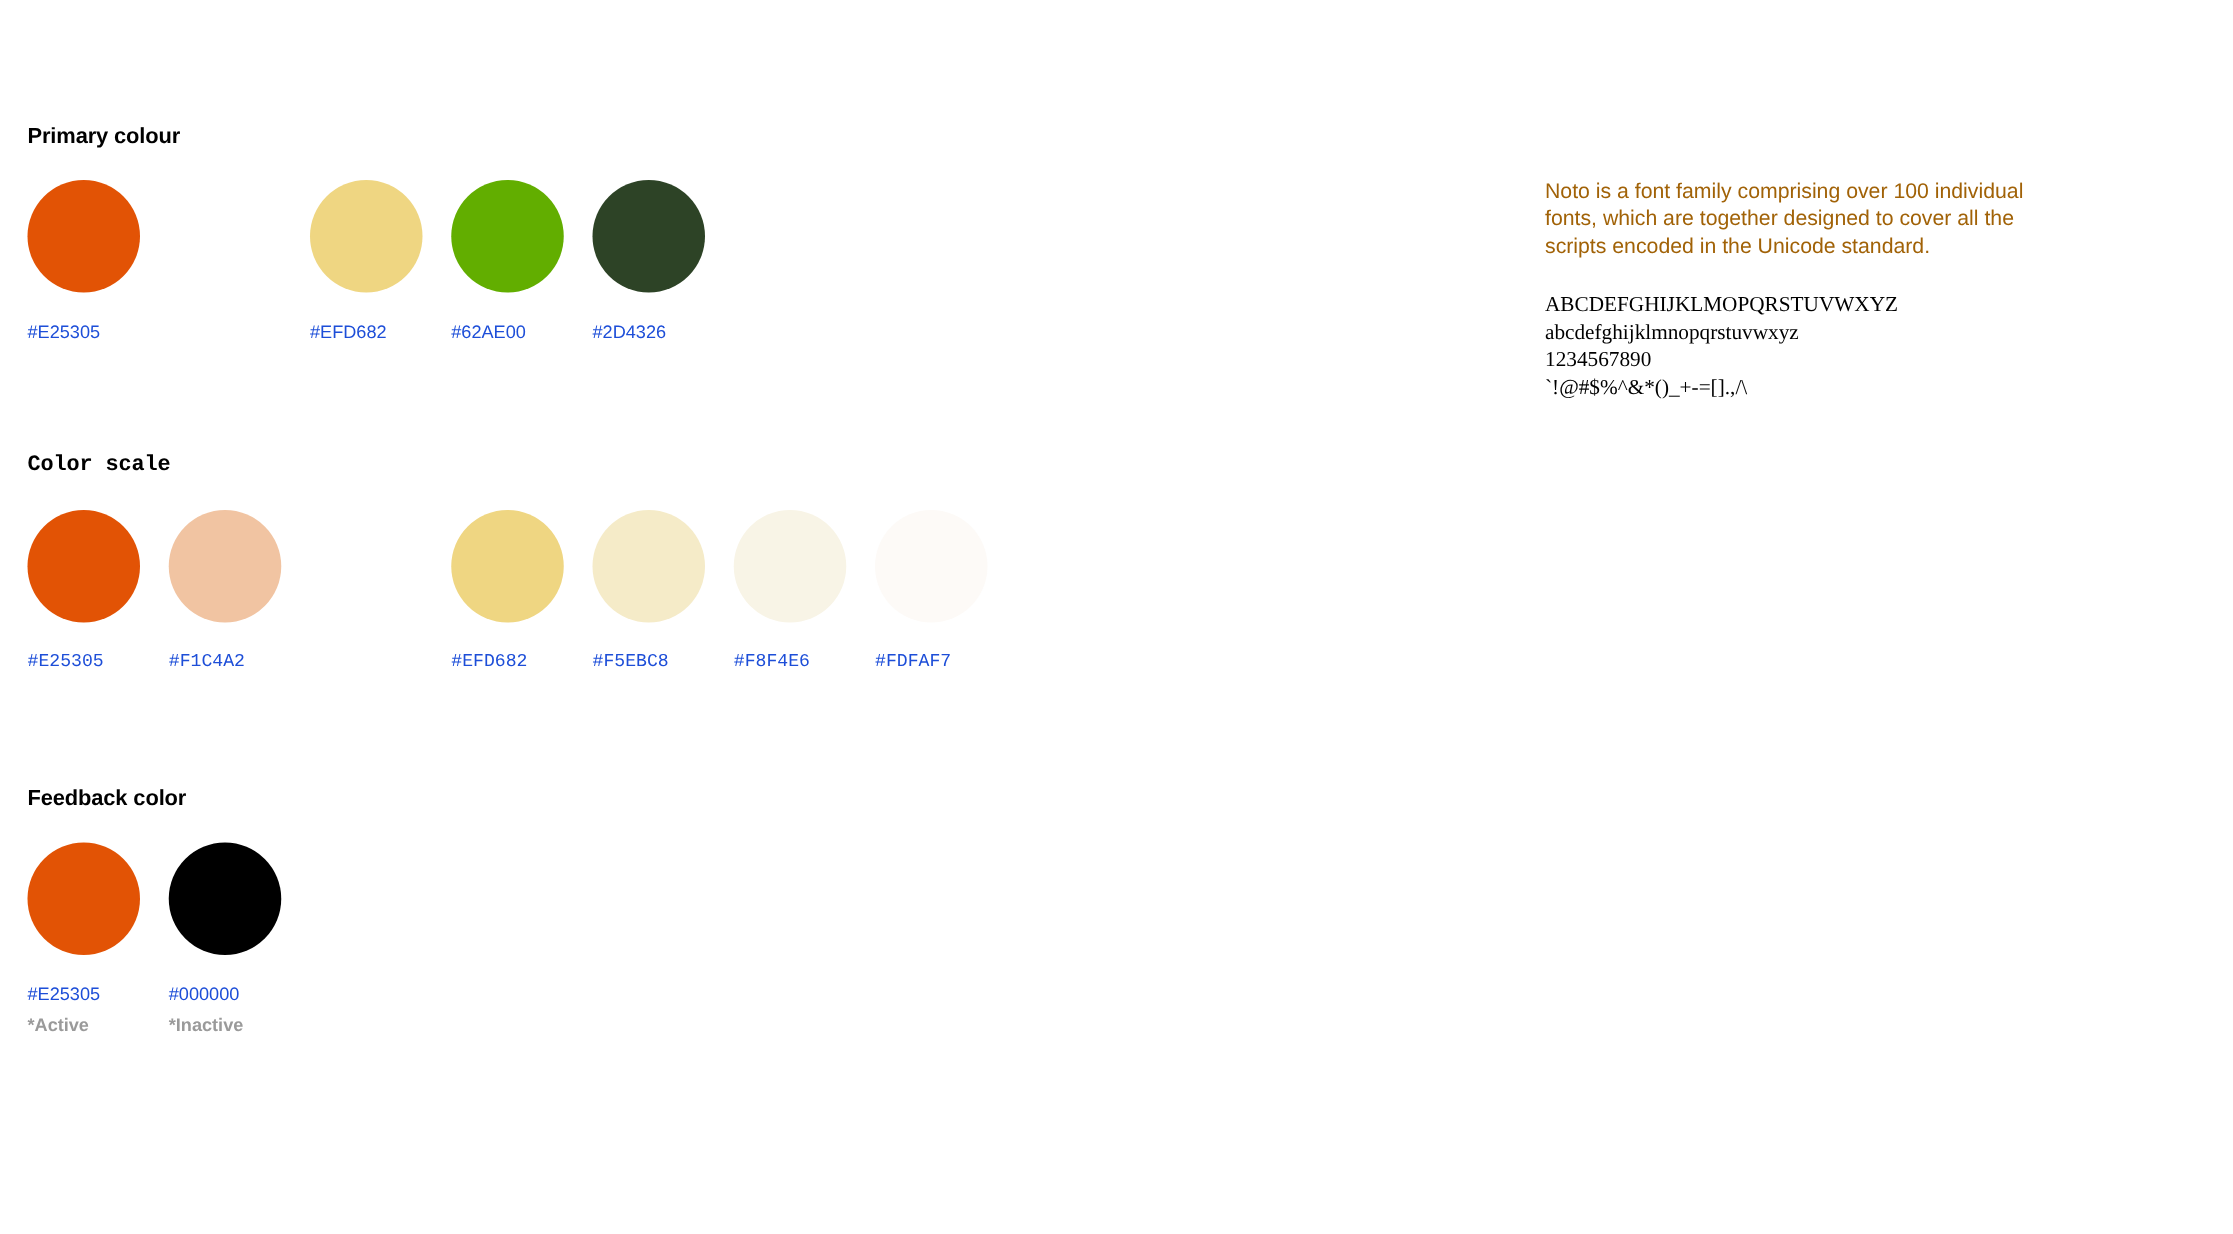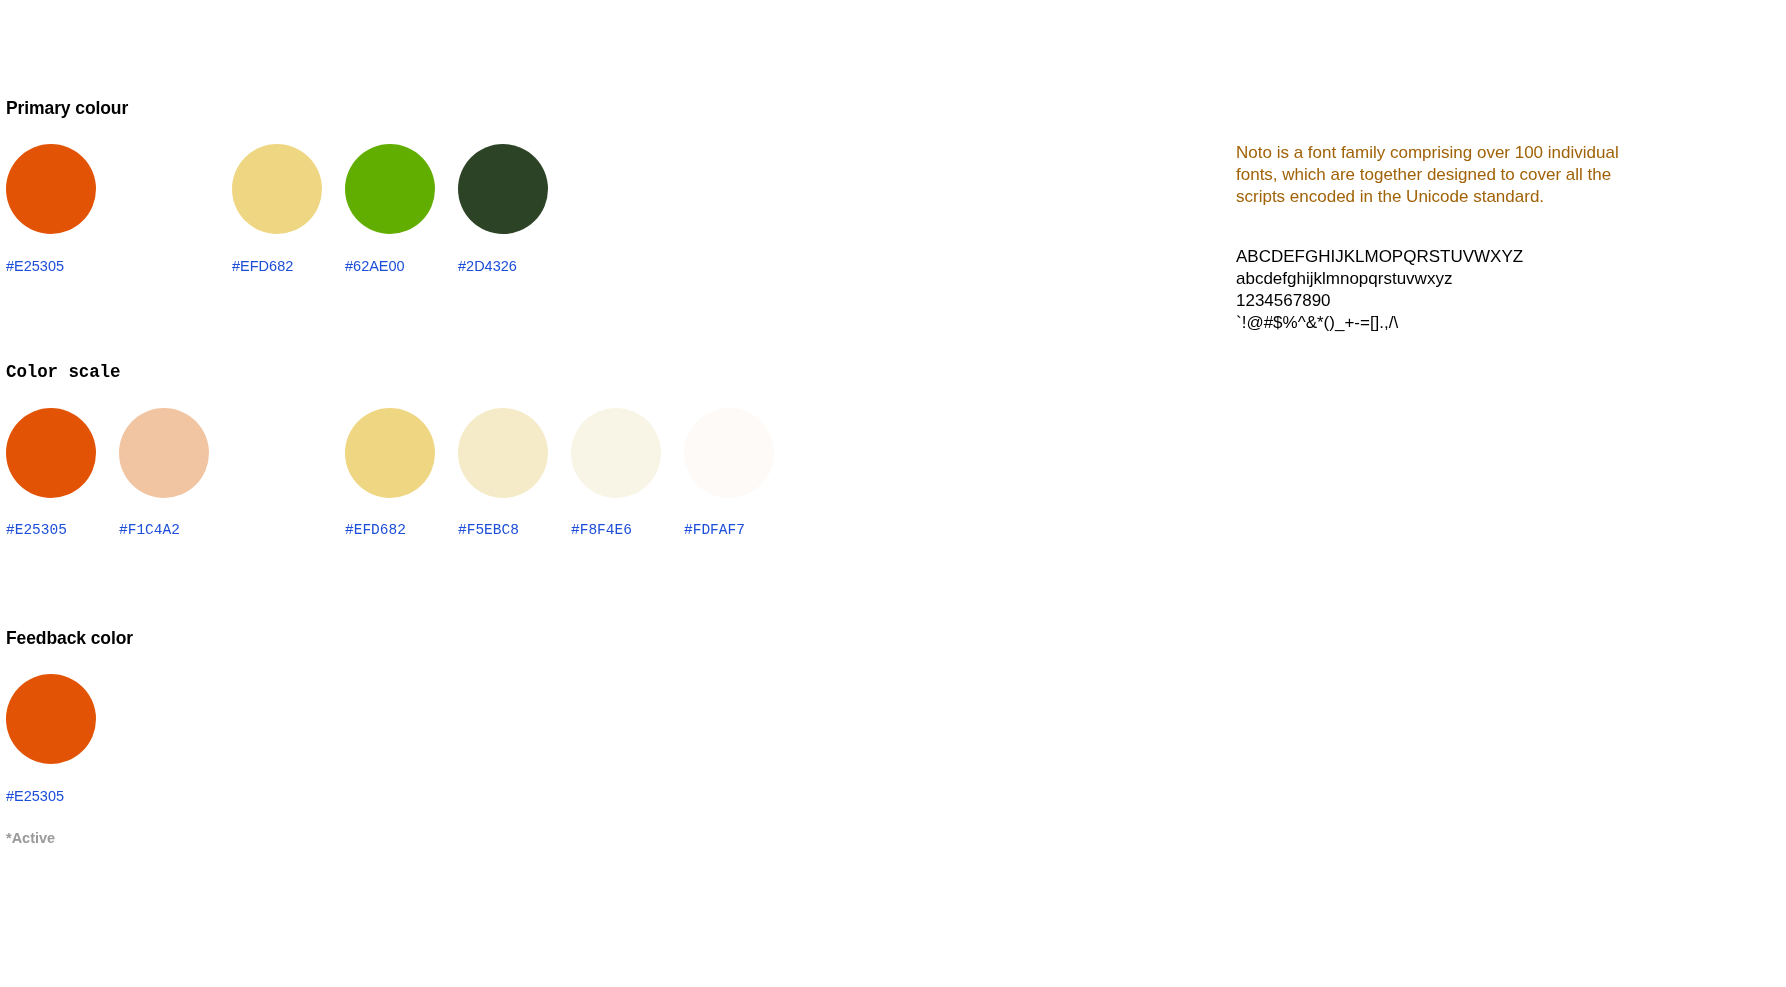--- a/index.html
+++ b/index.html
@@ -12,21 +12,21 @@
     width: 1786px;
     height: 987px;
     position: relative;
     font-family: "Liberation Sans", sans-serif;
     overflow: hidden;
   }
 
   
   .palette-col {
     position: absolute;
-    left: 0;
+    left: 16px;
     top: 0;
     width: 1040px;
     height: 813px;
   }
 
   .section { position: absolute; left: 6px; }
   .section-primary   { top: 98px; }
   .section-scale     { top: 362px; font-family: Liberation Mono, monospace; }
   .section-feedback  { top: 628px; }
 
@@ -62,21 +62,21 @@
   .swatch .hex {
     margin-top: 22px;
     font-size: 14.5px;
     color: #1d4ed8;
     line-height: 20px;
     width: 64px;
     word-break: break-all;
     display: block;
   }
   .swatch .state {
-    margin-top: 22px;
+    margin-top: 5px;
     font-size: 14.5px;
     font-weight: 700;
     color: #9a9a9a;
     line-height: 20px;
     display: block;
     white-space: nowrap;
   }
   .swatch.hidden-dot .dot { visibility: hidden; }
   .swatch.hidden-dot .hex { visibility: hidden; }
 
@@ -148,21 +148,22 @@
     width: 430px;
   }
   .type-desc {
     font-size: 17px;
     line-height: 22px;
     color: #a16207;
     margin: 0;
     width: 392px;
   }
   .glyph-block {
-    margin-top: 38px;
+    margin-top: 25px;
+    font-family: Liberation Serif, serif;
   }
   .glyph-line {
     font-size: 17px;
     line-height: 22px;
     color: #000000;
     white-space: nowrap;
     display: block;
   }
 </style>
 </head>
@@ -243,20 +244,25 @@
   <div class="section section-feedback">
     <div class="section-title">Feedback color</div>
     <div class="swatch-row">
 
       <div class="swatch" style="left:0px">
         <span class="dot" style="background:#E25305"></span>
         <span class="hex">#E25305</span>
         <span class="state">*Active</span>
       </div>
 
+      <div class="swatch" style="left:113px">
+        <span class="dot" style="background:#000000"></span>
+        <span class="hex">#000000</span>
+        <span class="state">*Inactive</span>
+      </div>
 
     </div>
   </div>
 
 </div>
 
 <div class="type-col">
 
 
   <div class="type-right">

